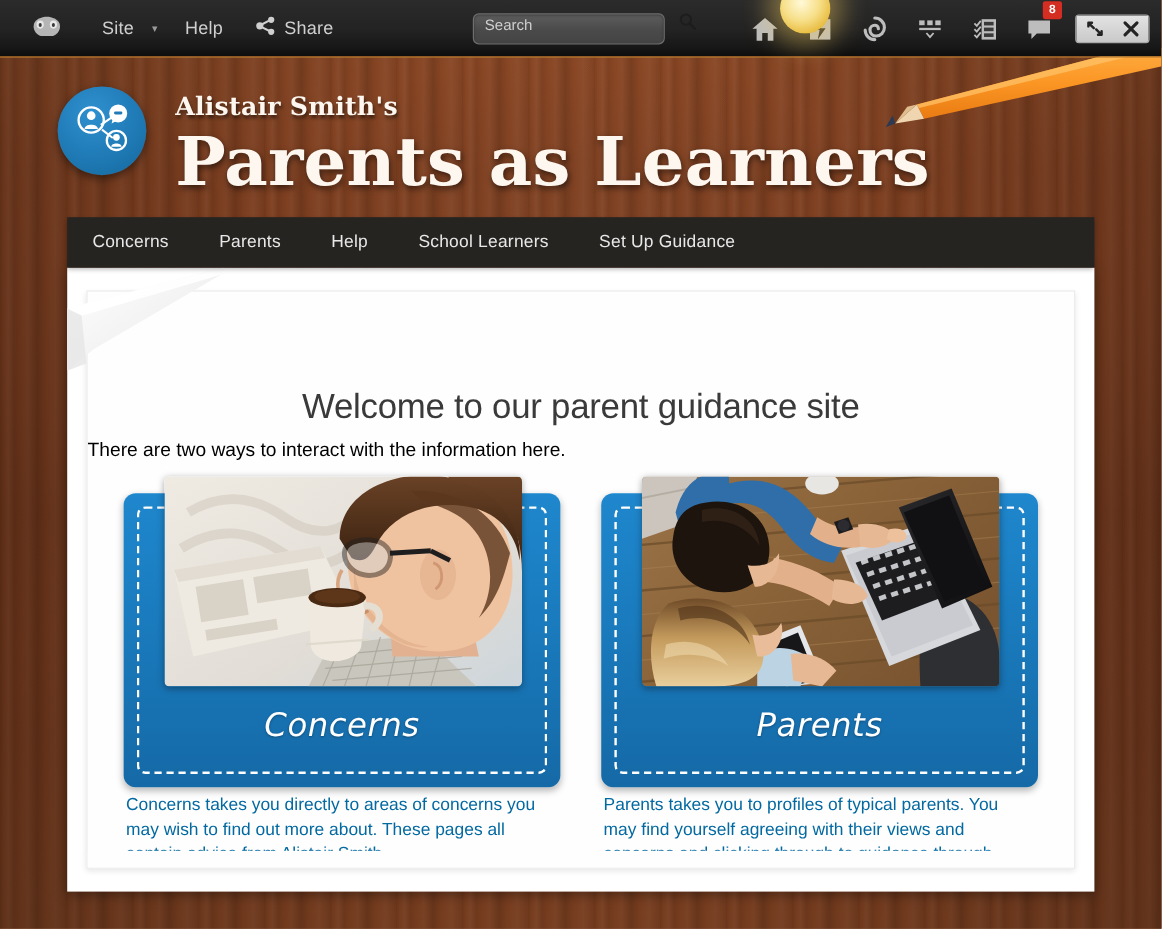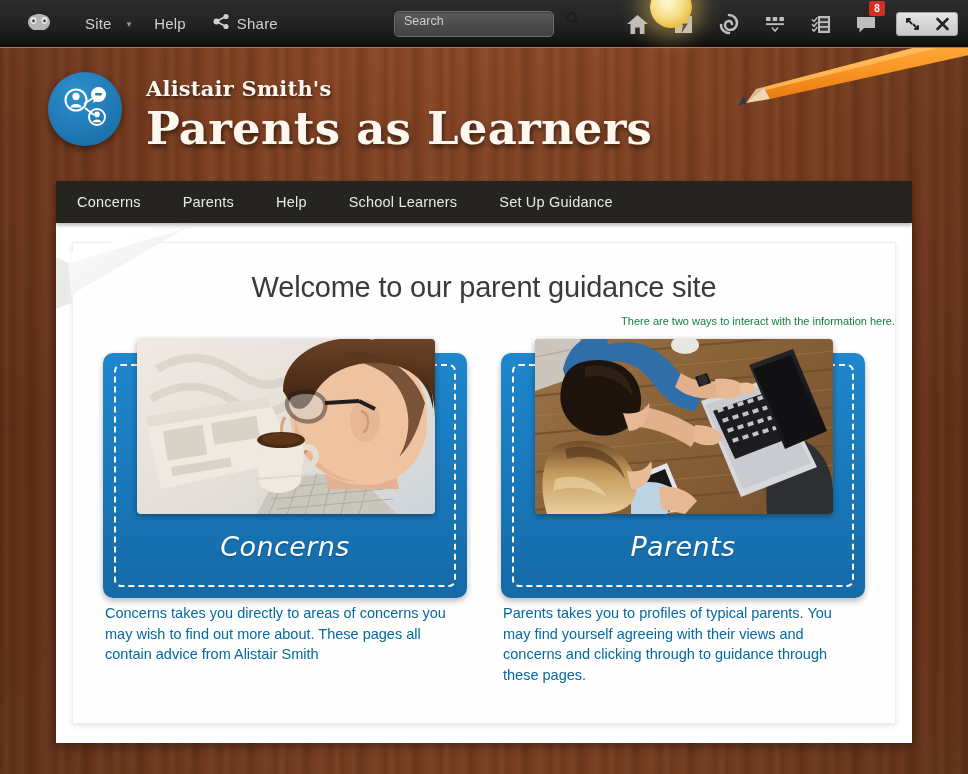--- a/index.html
+++ b/index.html
@@ -168,21 +168,21 @@
     font-family: "DejaVu Serif", serif;
     font-weight: bold;
     font-size: 21px;
     color: #fdf7f0;
     letter-spacing: .2px;
     text-shadow: 1px 2px 3px rgba(0,0,0,.55);
   }
   #title-large {
     font-family: "DejaVu Serif", serif;
     font-weight: bold;
-    font-size: 45px;
+    font-size: 56px;
     color: #fdf7f0;
     line-height: 1.12;
     margin-top: 3px;
     letter-spacing: .2px;
     text-shadow: 1px 3px 5px rgba(0,0,0,.55);
   }
 
   
   #navbar {
     position: absolute;
@@ -229,31 +229,31 @@
     left: 16px; top: 19px;
     width: 824px; height: 482px;
     background: #fefefe;
     border: 1px solid #ececec;
     box-shadow: 0 2px 5px rgba(0,0,0,.10);
     overflow: hidden;
   }
 
   #welcome-heading {
     text-align: center;
-    margin-top: 28px;
+    margin-top: 80px;
     font-size: 29px;
     color: #3a3a3a;
     font-weight: normal;
     letter-spacing: -.2px;
   }
   #welcome-sub {
-    text-align: right;
+    text-align: left;
     margin-top: 11px;
-    font-size: 11px;
-    color: #15803d;
+    font-size: 16px;
+    color: #000000;
   }
 
   #cards {
     display: flex;
     justify-content: center;
     gap: 34px;
     margin-top: 26px;
   }
   .card-col { width: 364px; }
 

